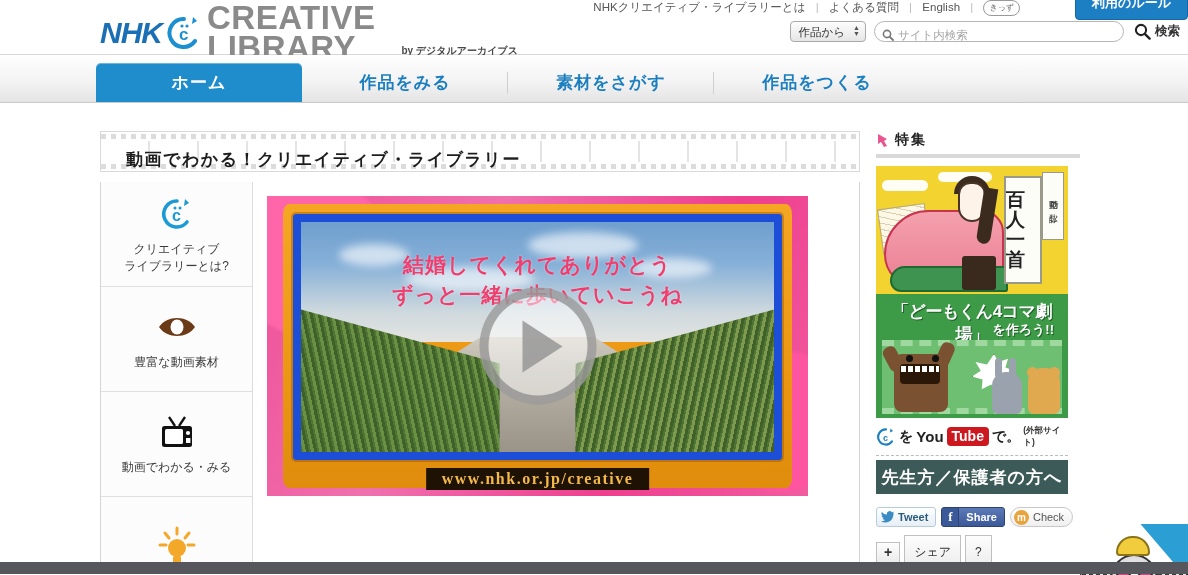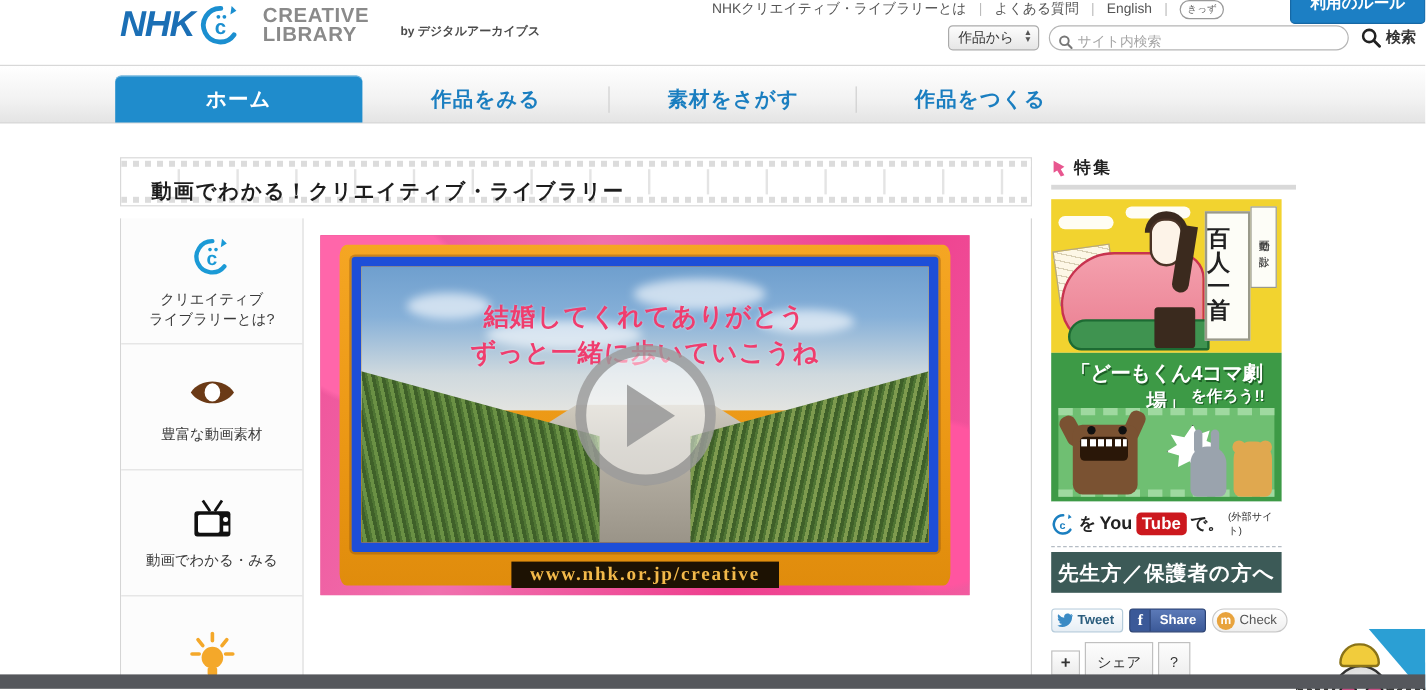--- a/index.html
+++ b/index.html
@@ -17,22 +17,22 @@
   .logo-wrap { position:absolute; left:100px; top:3px; display:flex; align-items:center; }
   .logo-nhk {
     font-family:"Liberation Sans", sans-serif;
     font-size:30px; font-weight:bold; font-style:italic; color:#1b6fb5;
     letter-spacing:-1px; line-height:1;
   }
   .logo-cmark {
     width:36px; height:36px; margin:0 3px 0 4px; position:relative;
   }
   .logo-text {
-    font-size:17px; font-weight:bold; color:#8a8a8a; line-height:0.92;
-    letter-spacing:0.5px; margin-left:14px;
+    font-size:33px; font-weight:bold; color:#8a8a8a; line-height:0.92;
+    letter-spacing:0.5px; margin-left:2px;
   }
   .logo-by { font-size:10px; color:#4a4a4a; margin-left:26px; align-self:flex-end; padding-bottom:6px; font-weight:bold;}
 
   .toplinks {
     position:absolute; right:168px; top:0px;
     font-size:11.5px; color:#555; white-space:nowrap; line-height:14px;
   }
   .toplinks a { color:#555; text-decoration:none; }
   .toplinks .sep { color:#bbb; margin:0 7px; }
   .kids-badge {
@@ -324,21 +324,21 @@
     height:38px; background:#fff; border-bottom:1px dashed #b5bcc4;
     display:flex; align-items:center; justify-content:center; gap:3px;
   }
   .yt-c { width:20px; height:20px; }
   .yt-you { font-size:15px; font-weight:bold; color:#222; font-family:"Liberation Sans",sans-serif; }
   .yt-tube {
     background:#cc181e; color:#fff; font-size:14px; font-weight:bold;
     padding:0px 5px 1px; border-radius:4px; line-height:18px;
   }
   .yt-de { font-size:14px; font-weight:bold; color:#222; }
-  .yt-ext { font-size:8.5px; color:#333; }
+  .yt-ext { font-size:8.5px; color:#333;font-weight:bold; }
 
   
   .b-teach {
     height:34px; background:#3c5a57;
     display:flex; align-items:center; justify-content:center;
     color:#fff; font-size:17px; font-weight:bold; letter-spacing:1px;
     margin-top:4px;
   }
 
   

